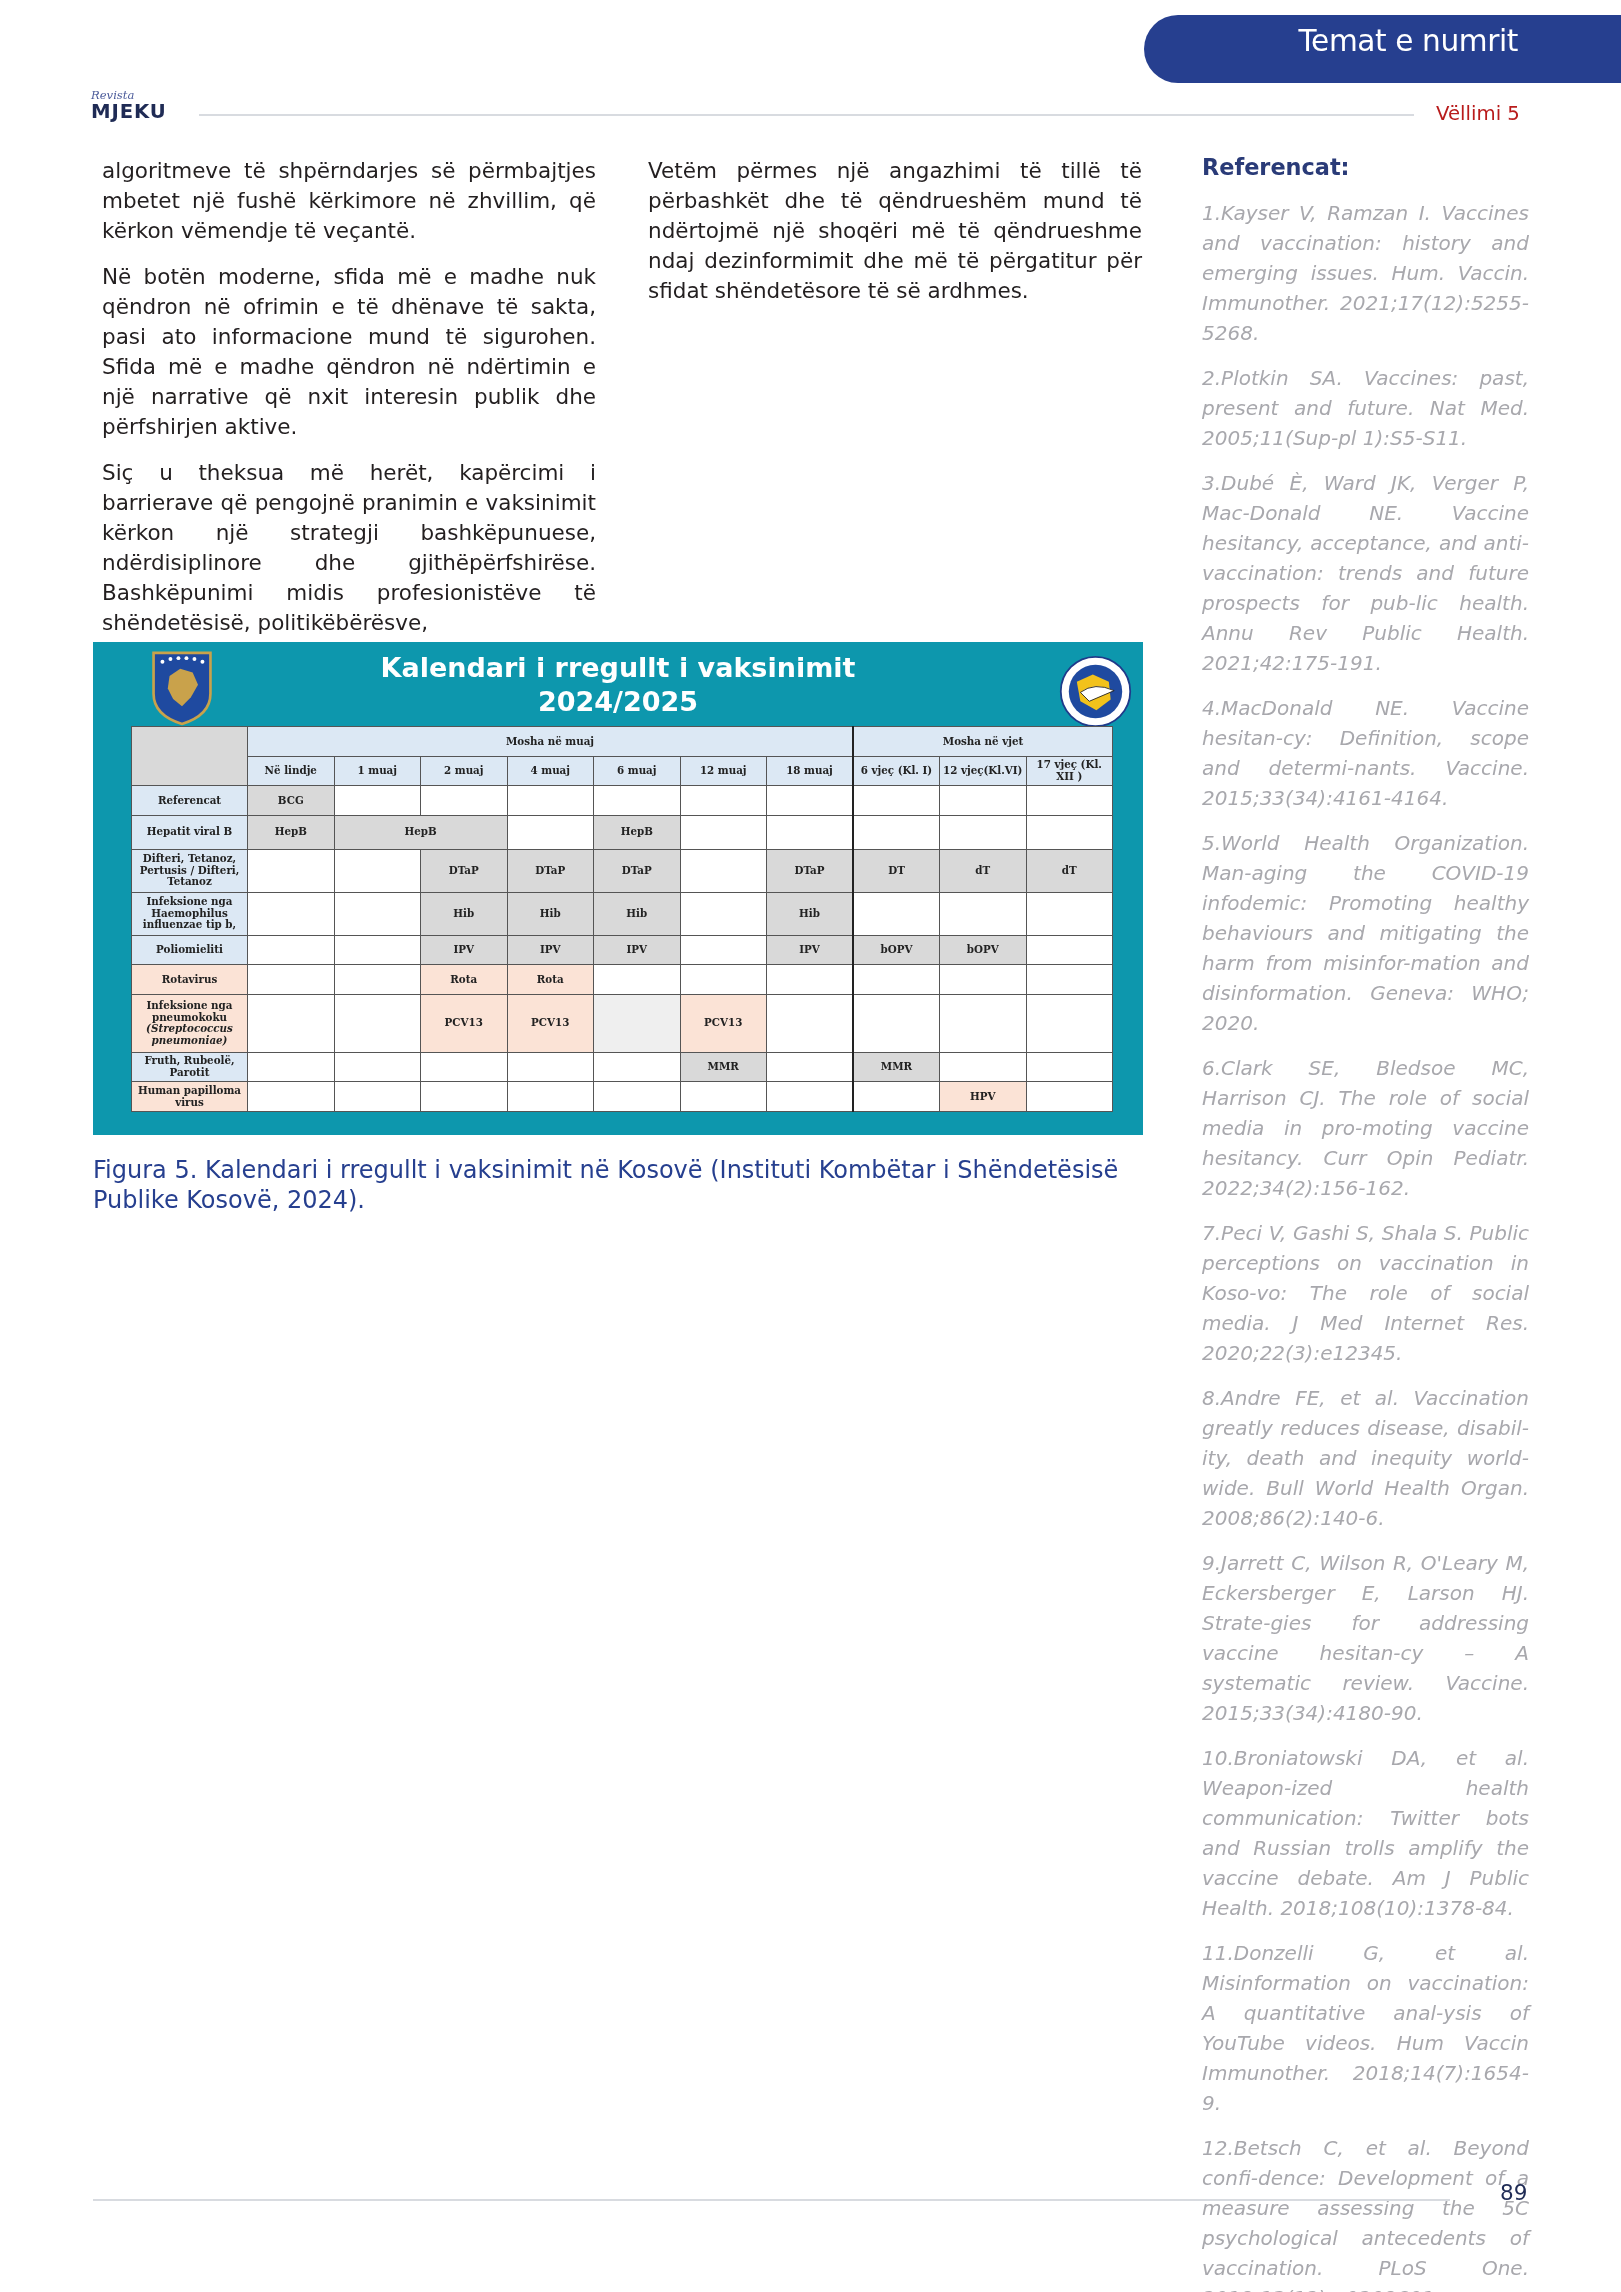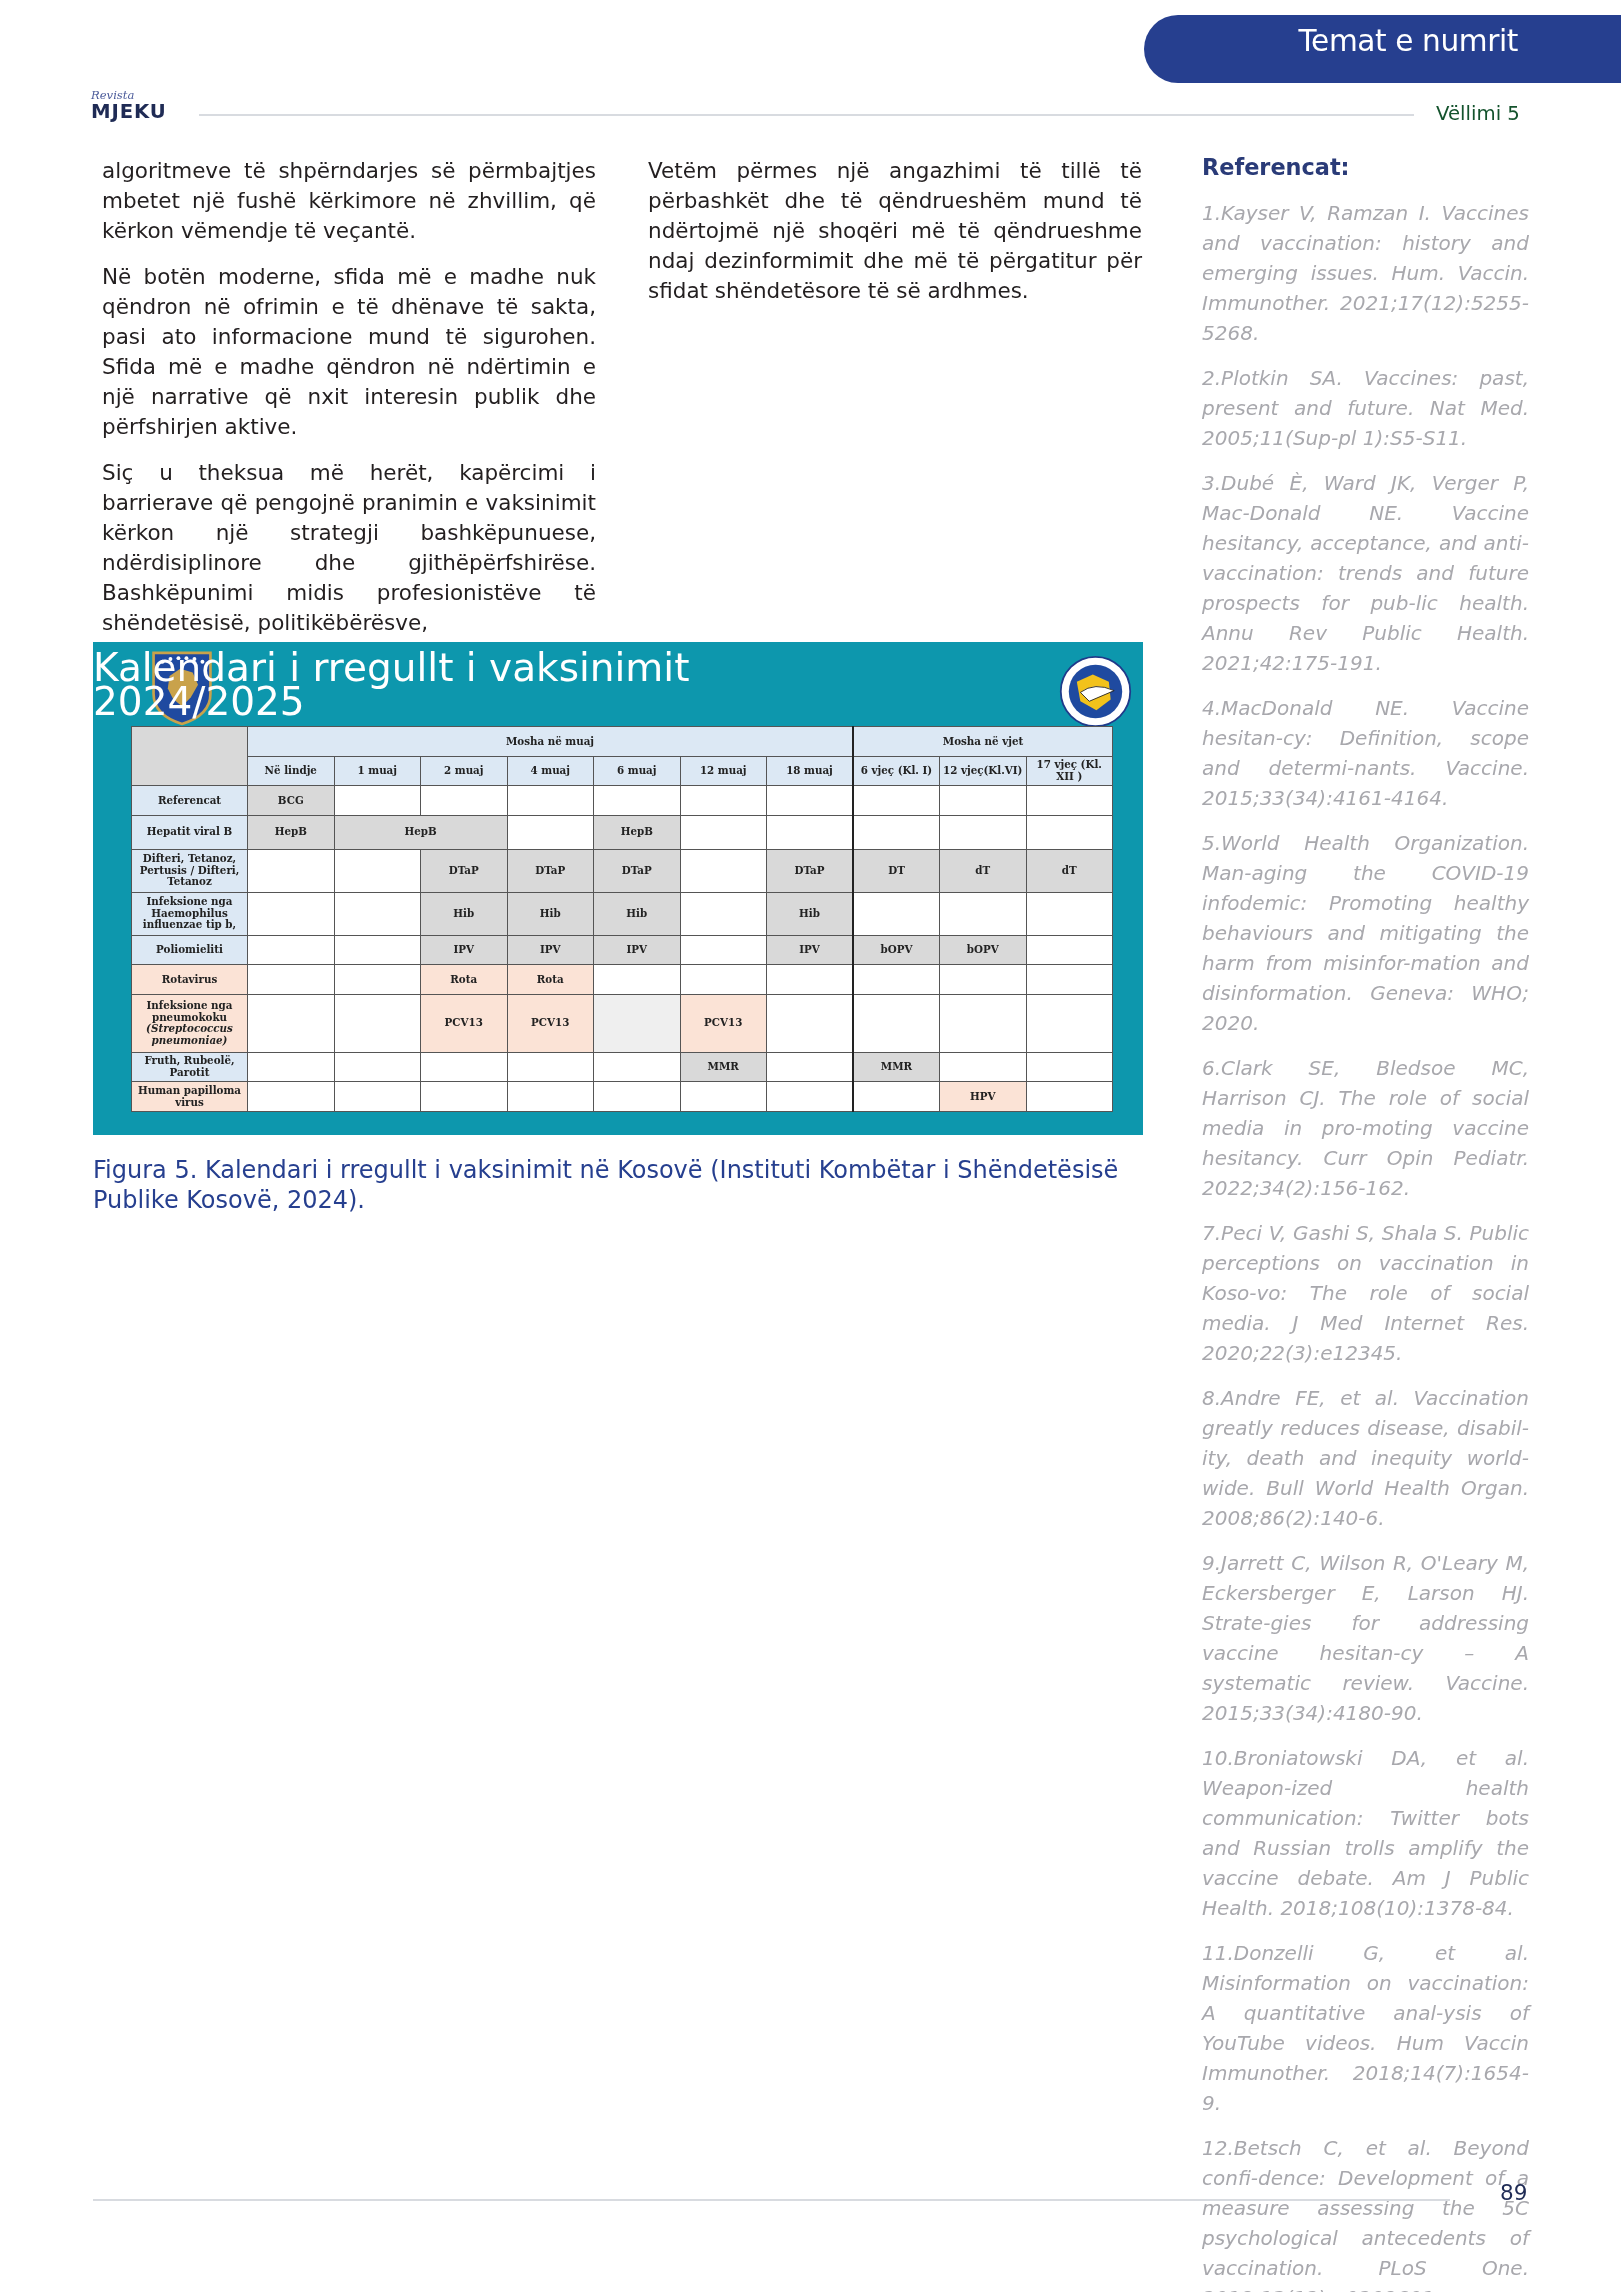--- a/index.html
+++ b/index.html
@@ -5,29 +5,29 @@
   html, body { margin:0; padding:0; }
   body { width:1621px; height:2293px; background:#ffffff; position:relative; overflow:hidden;
          font-family:"DejaVu Sans", sans-serif; color:#231f20; }
   .tab { position:absolute; left:1144px; top:15px; width:477px; height:68px; background:#263f8f;
          border-radius:34px 0 0 34px; }
   .tab span { position:absolute; right:103px; top:9px; color:#fff; font-size:29.6px; letter-spacing:-0.4px; }
   .logo { position:absolute; left:91px; top:90px; }
   .logo .small { font-family:"DejaVu Serif", serif; font-style:italic; font-size:11.6px; color:#4a5a9a; line-height:11.6px; }
   .logo .big { font-family:"DejaVu Sans", sans-serif; font-weight:bold; font-size:19.7px; letter-spacing:0.9px; color:#1f2b55; line-height:19.7px; }
   .topline { position:absolute; left:199px; top:114px; width:1215px; height:1.8px; background:#d8dbe0; }
-  .volume { position:absolute; left:1436px; top:102px; font-size:19.7px; color:#14532d; }
+  .volume { position:absolute; left:1436px; top:102px; font-size:19.7px; color:#b91c1c; }
   .col1 { position:absolute; left:102px; top:156px; width:494px; }
   .col2 { position:absolute; left:648px; top:156px; width:494px; }
   .col1 p, .col2 p { margin:0 0 16px 0; font-size:21.5px; line-height:30px; text-align:justify; color:#231f20; }
   .refs { position:absolute; left:1202px; top:154px; width:327px; }
   .refs h3 { margin:0 0 18px 0; font-size:22.4px; color:#2a3b78; font-weight:bold; }
   .refs p { margin:0 0 15px 0; font-size:20px; line-height:30px; font-style:italic; color:#a8a8ad; text-align:justify; font-weight:300; }
   .figure { position:absolute; left:93px; top:642px; width:1050px; height:493px; background:#0d97ad; }
-  .fig-title { position:absolute; left:0; right:0; top:9px; color:#ffffff; font-weight:normal; font-size:39px; line-height:34px; }
+  .fig-title { position:absolute; left:0; right:0; top:9px; text-align:center; color:#ffffff; font-weight:bold; font-size:27px; line-height:34px; }
   .emblem { position:absolute; left:57px; top:7.2px; width:64px; height:77px; }
   .seal { position:absolute; right:10.7px; top:12.5px; width:73px; height:73px; }
   table.sched { position:absolute; left:38px; top:84px; width:982px; border-collapse:collapse; table-layout:fixed;
                 font-family:"DejaVu Serif", serif; font-size:10.3px; font-weight:bold; color:#222; }
   table.sched td, table.sched th { border:1.3px solid #555; text-align:center; vertical-align:middle; padding:0 1.8px; line-height:11.6px; }
   table.sched th { background:#dce8f4; font-weight:bold; }
   .corner { background:#d9d9d9 !important; }
   .rowlabel { background:#dce8f4; }
   .rowlabel.peach { background:#fbe3d6; }
   .g { background:#d9d9d9; }

